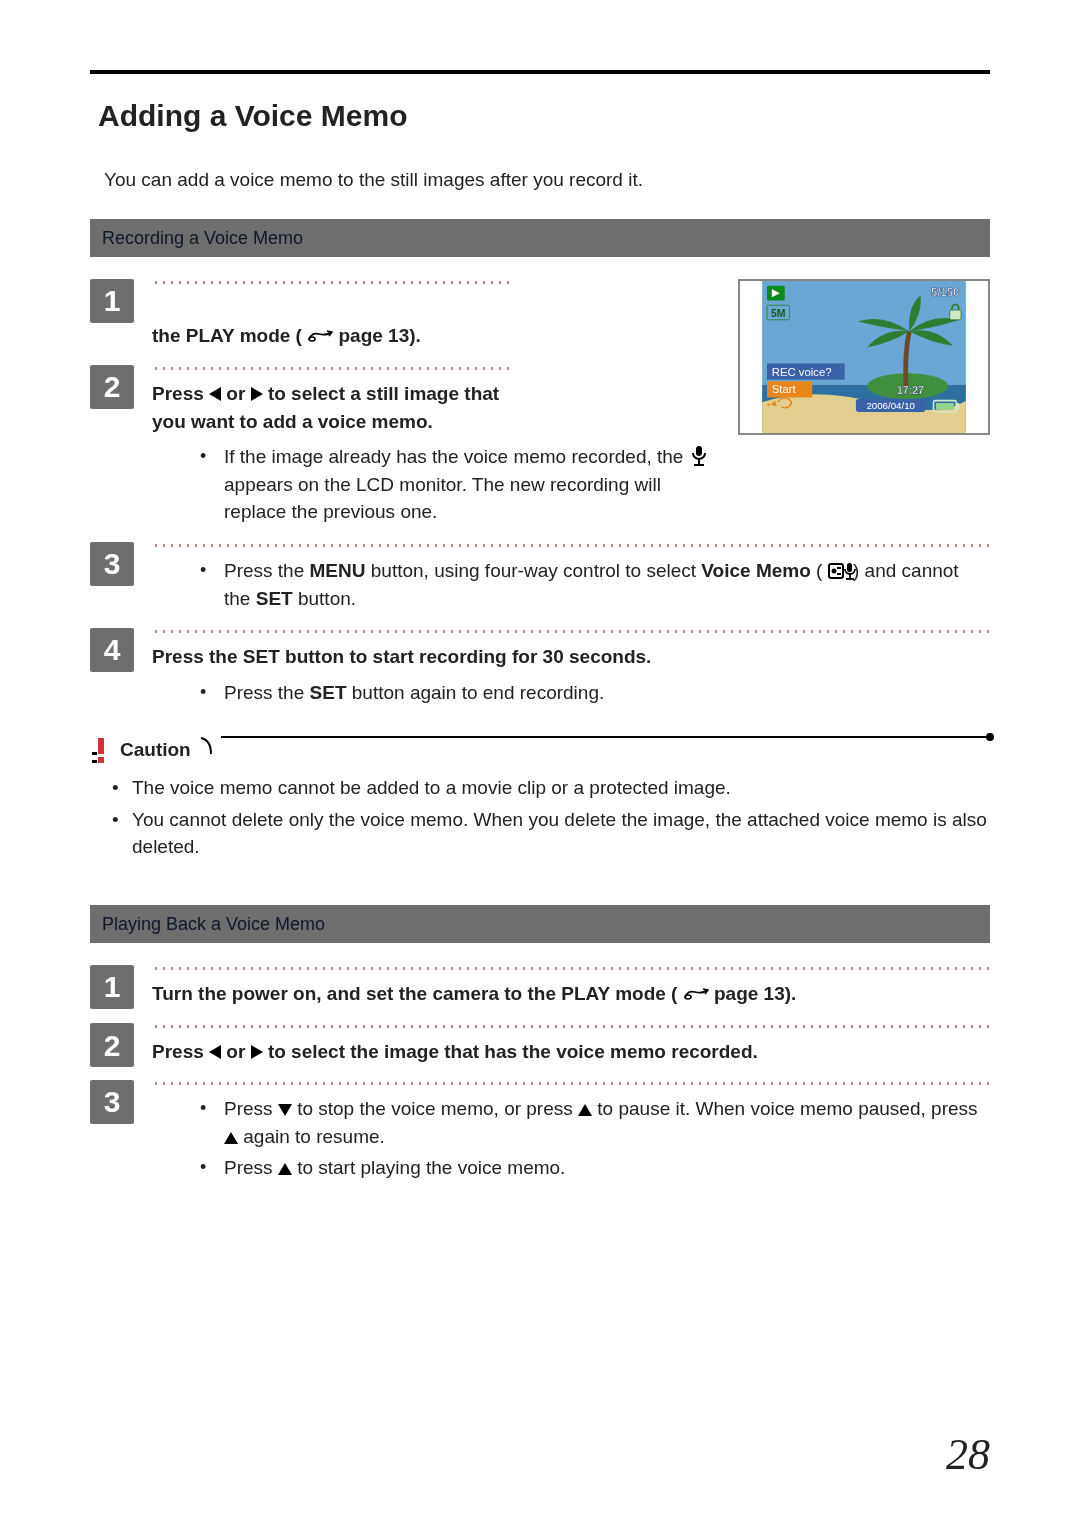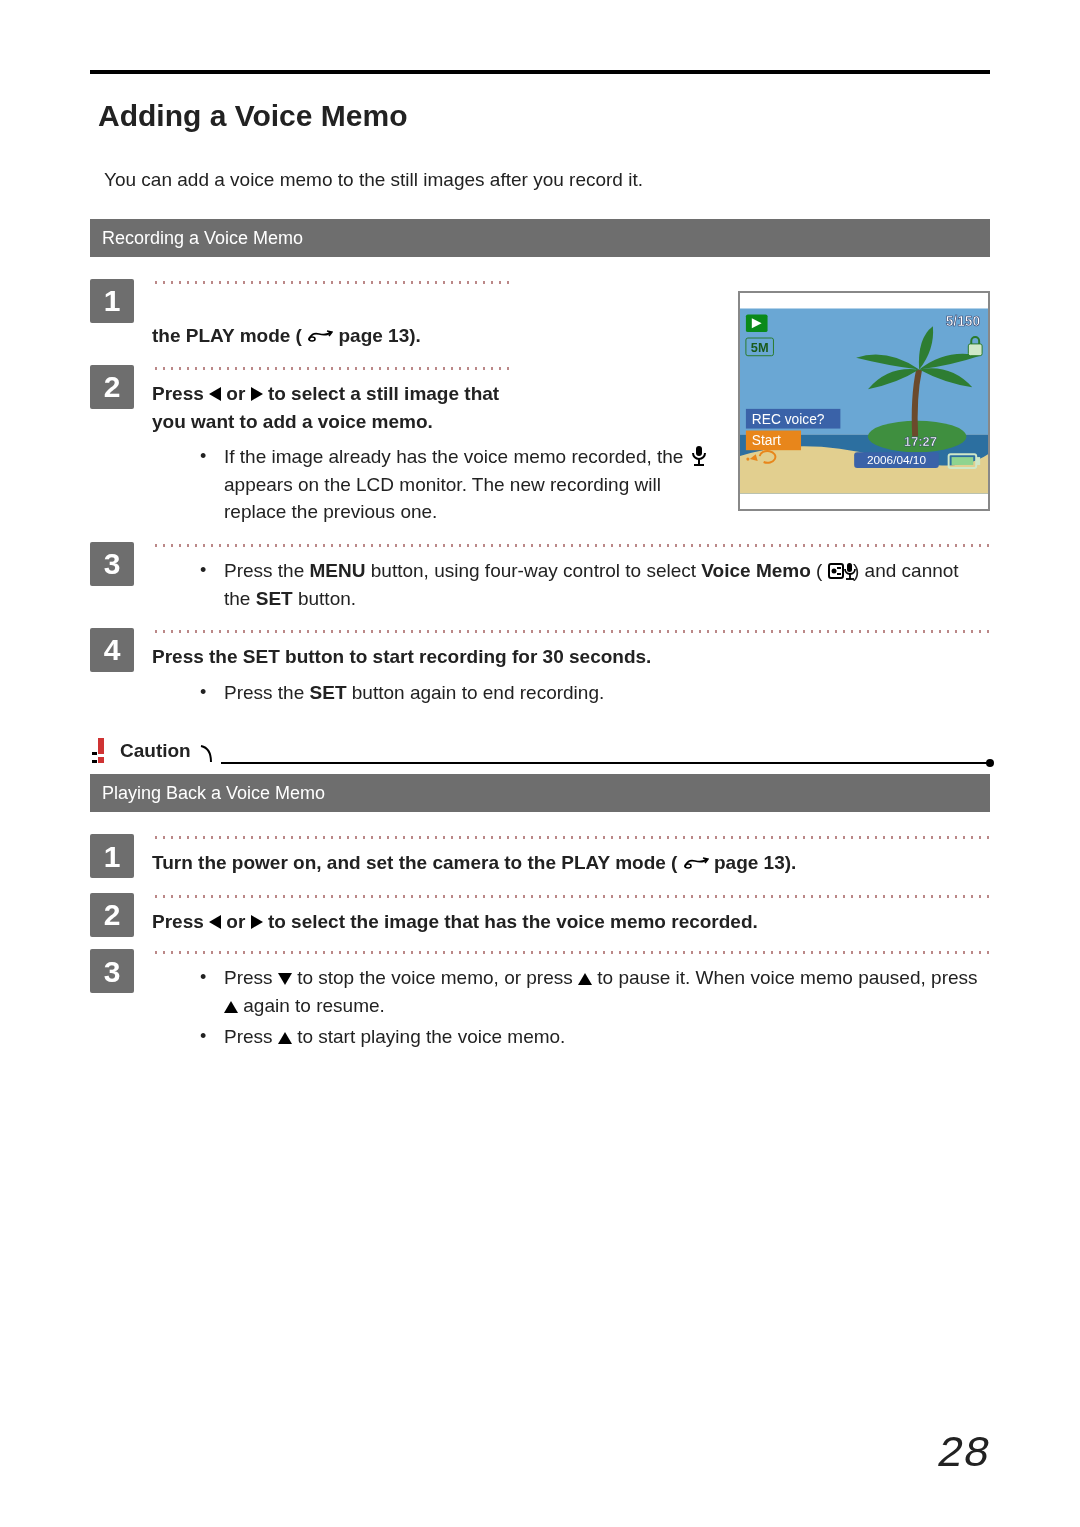--- a/index.html
+++ b/index.html
@@ -26,21 +26,21 @@
     font-size: 30px;
     font-weight: 700;
     margin: 8px 8px 28px;
   }
   .intro {
     margin: 0 0 26px 14px;
     font-size: 19px;
   }
   .subbar {
     background: #6e6e6e;
-    color: #ffffff;
+    color: #0f172a;
     padding: 6px 12px;
     font-size: 18px;
     font-weight: 500;
     margin: 6px 0 22px;
   }
   .step {
     display: flex;
     gap: 18px;
     align-items: flex-start;
     margin: 8px 0;
@@ -129,32 +129,31 @@
     display: inline-block;
     width: 20px;
     height: 22px;
     vertical-align: -4px;
   }
   .lcd {
     position: absolute;
     right: 0;
     top: 0;
     width: 252px;
-    height: 220px;
+    height: 156px;
     border: 2px solid #888;
     box-sizing: border-box;
-    margin-top: 12px;
   }
   .step-wrap-rel {
     position: relative;
   }
   .step-wrap-rel .step .body { padding-right: 260px; }
   .caution-row {
     display: flex;
-    align-items: flex-end;
+    align-items: flex-start;
     margin: 22px 0 10px;
     gap: 8px;
   }
   .caution-row .bang {
     width: 22px; height: 28px;
     display: inline-flex;
     align-items: center;
     justify-content: center;
   }
   .caution-row .cword {
@@ -193,21 +192,21 @@
     position: absolute;
     left: 22px;
     top: 0;
   }
   .page-num {
     position: absolute;
     right: 90px;
     bottom: 40px;
     font-size: 44px;
     font-style: italic;
-    font-family: Liberation Mono, monospace;
+    font-family: Liberation Serif, serif;
   }
 </style>
 </head>
 <body>
 
 <div class="page">
   <div class="rule-top"></div>
   <h1 class="title">Adding a Voice Memo</h1>
   <p class="intro">You can add a voice memo to the still images after you record it.</p>
 
@@ -370,20 +369,24 @@
       </svg>
     </span>
     <span class="cword">Caution</span>
     <span class="curve">
       <svg viewBox="0 0 14 20" width="14" height="20">
           <path d="M2 2 Q12 4 12 18" stroke="#000" stroke-width="2" fill="none"></path>
         </svg>
     </span>
     <span class="line"></span>
   </div>
+  <ul class="caution-list">
+    <li>The voice memo cannot be added to a movie clip or a protected image.</li>
+    <li>You cannot delete only the voice memo. When you delete the image, the attached voice memo is also deleted.</li>
+  </ul>
 
   <div class="subbar">Playing Back a Voice Memo</div>
 
   <div class="step">
     <div class="num">1</div>
     <div class="body">
       <div class="dotfull"></div>
       <p class="lead">
         <span>Turn the power on, and set the camera to the PLAY mode (</span>
         <span class="ref-icon">

